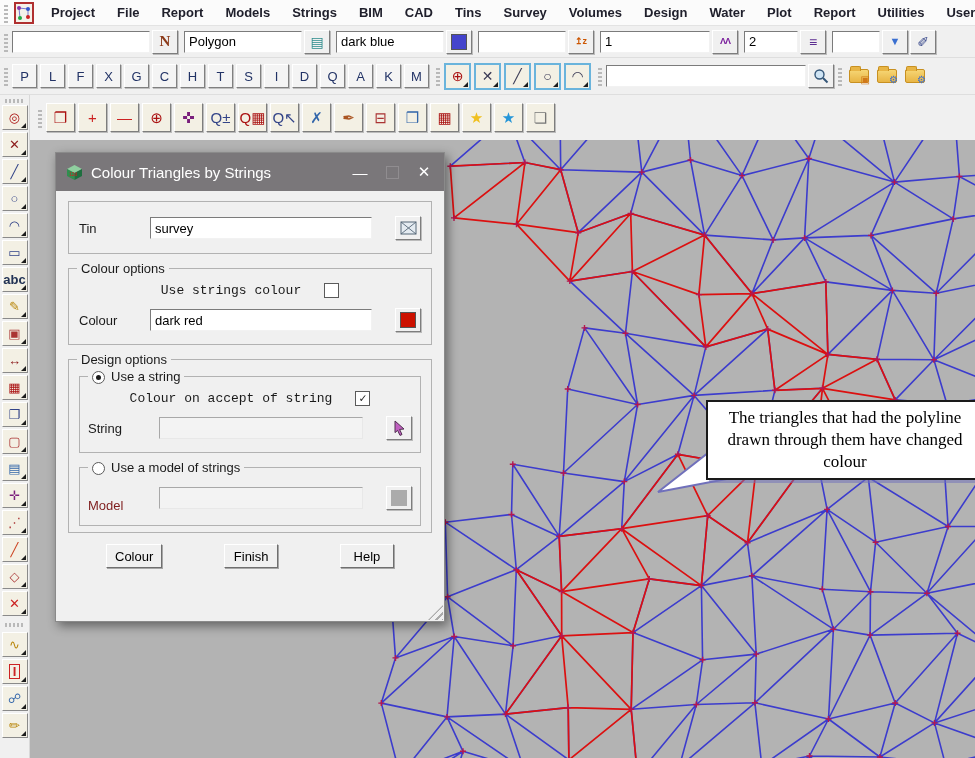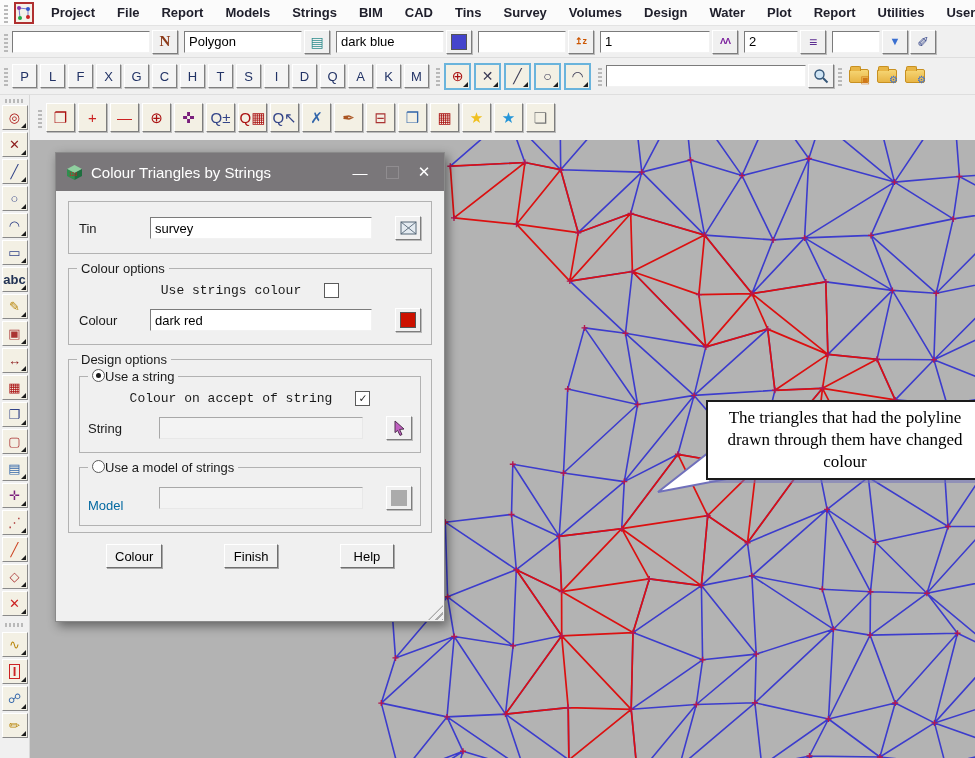--- a/index.html
+++ b/index.html
@@ -63,35 +63,35 @@
   
   .dialog { position:absolute; left:25px; top:12px; width:390px; height:470px; background:#f0f0f0; border:1px solid #8a8a8a; box-shadow:3px 4px 10px rgba(0,0,0,.45); display:flex; flex-direction:column; }
   .d-title { height:38px; background:#7a777a; color:#fff; display:flex; align-items:center; padding:0 4px 0 10px; flex:none; }
   .d-title-text { flex:1; font-size:15px; margin-left:8px; }
   .d-min,.d-close { width:32px; text-align:center; font-size:15px; cursor:default; }
   .d-max { width:32px; height:16px; position:relative; cursor:default; }
   .d-max::after { content:""; position:absolute; left:10px; top:2px; width:11px; height:11px; border:1px solid #908d90; }
   .d-body { flex:1; padding:10px 12px 8px; position:relative; display:flex; flex-direction:column; }
   .frame { border:1px solid #b2b2b2; position:relative; }
   .legend { position:absolute; top:-8px; left:8px; background:#f0f0f0; padding:0 4px; font-size:13px; }
-  .radio-legend { display:flex; align-items:flex-start; }
+  .radio-legend { display:flex; align-items:flex-end; gap:6px; }
   .tin-frame { padding:14px 10px 13px; }
   .drow { display:flex; align-items:center; gap:23px; }
   .drow label, .drow .lbl { width:48px; flex:none; }
   .drow input { flex:1; height:22px; border:1px solid; border-color:#7b7b7b #f2f2f2 #f2f2f2 #7b7b7b; background:#fff; padding:0 4px; font-family:"Liberation Sans",sans-serif; font-size:13px; outline:none; }
   .drow input.disabled-f { background:#f3f3f3; border-color:#a8a8a8 #e8e8e8 #e8e8e8 #a8a8a8; }
   .group { margin-top:14px; padding:14px 10px 12px; }
   .spread { justify-content:center;font-family:Liberation Mono, monospace; }
   .checkbox { width:15px; height:15px; border:1px solid #5a5a5a; background:#fff; display:inline-flex; align-items:center; justify-content:center; font-size:12px; font-weight:bold; color:#1a1a1a; flex:none; cursor:default; }
   .radio { width:13px; height:13px; border:1px solid #5a5a5a; border-radius:50%; background:#fff; display:inline-block; position:relative; flex:none; cursor:default; }
   .radio.on::after { content:""; position:absolute; left:3px; top:3px; width:5px; height:5px; border-radius:50%; background:#1a1a1a; }
   .subgroup { margin:6px 4px 14px; padding:14px 8px 12px; }
   .subgroup:last-child { margin-bottom:2px; }
   .mt8 { margin-top:10px; }
-  .dim { color:#0369a1;margin-top:16px; }
+  .dim { color:#7f1d1d;margin-top:16px; }
   .gray-block { width:16px; height:16px; background:#ababab; display:inline-block; }
   .status { margin-top:10px; height:21px; line-height:19px; padding-left:6px; background:#f0f0f0; border:1px solid; border-color:#8f8f8f #ffffff #ffffff #8f8f8f; font-size:13px; }
   .btn-row { margin-top:11px; display:flex; justify-content:space-between; padding:0 38px; }
   .pbtn { min-width:54px; height:24px; background:#f0f0f0; border:1px solid; border-color:#ffffff #6f6f6f #6f6f6f #ffffff; box-shadow:1px 1px 0 rgba(0,0,0,.3); font-size:13px; font-family:"Liberation Sans",sans-serif; cursor:default; padding:0 8px; }
   .grip-corner { position:absolute; right:1px; bottom:1px; width:15px; height:15px; background:repeating-linear-gradient(135deg,#ababab 0 2px,transparent 2px 5px); clip-path:polygon(100% 0,100% 100%,0 100%); }
 </style>
 </head>
 <body>
 
 <div class="app">

